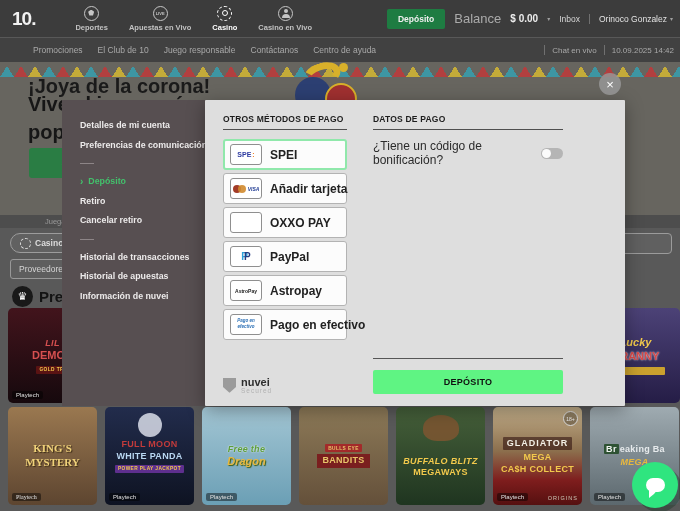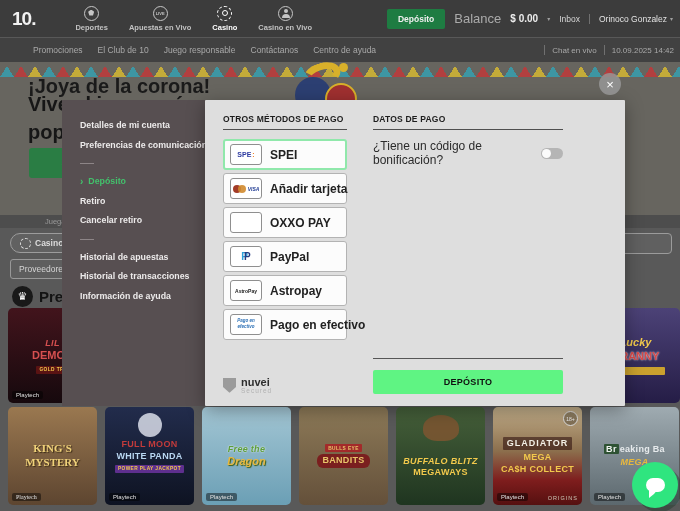--- a/index.html
+++ b/index.html
@@ -250,21 +250,21 @@
   </div>
   <div class="gtile row2 t-fullmoon">
     <span class="moon"></span>
     <span class="gx1" style="color:#c23b3b;z-index:1">FULL MOON</span>
     <span class="gx1" style="color:#b9d7f2;z-index:1">WHITE PANDA</span>
     <span class="gband" style="background:#5e2f8e;color:#f2c94c">POWER PLAY JACKPOT</span>
     <span class="prov">Playtech</span>
   </div>
   <div class="gtile row2 t-bandits">
     <span class="gband" style="background:#a32a2a;color:#e8c56a;margin:0">BULLS EYE</span>
-    <span class="gx1" style="color:#e8c56a;background:#7a1f1f;padding:1px 5px;border-radius:6px;margin-top:2px">BANDITS</span>
+    <span class="gx1" style="color:#e8c56a;background:#7a1f1f;padding:1px 5px;border-radius:0;margin-top:2px">BANDITS</span>
 
   </div>
   <div class="gtile row2 t-buffalo">
     <span class="bison"></span>
     <span class="gx1" style="color:#f2c94c;font-style:italic;z-index:1;margin-top:22px">BUFFALO BLITZ</span>
     <span class="gx1" style="color:#f2c94c;z-index:1">MEGAWAYS</span>
 
   </div>
   <div class="gtile row2 t-gladiator">
     <span class="age">18+</span>
@@ -286,23 +286,23 @@
     <div class="s-item">Detalles de mi cuenta</div>
     <div class="s-item">Preferencias de comunicación</div>
     <div class="s-div"></div>
     <div class="s-item s-active">
       <span class="s-arrow">›</span>
       <span>Depósito</span>
     </div>
     <div class="s-item">Retiro</div>
     <div class="s-item">Cancelar retiro</div>
     <div class="s-div"></div>
+    <div class="s-item">Historial de transacciones</div>
     <div class="s-item">Historial de apuestas</div>
-    <div class="s-item">Historial de transacciones</div>
-    <div class="s-item">Información de ayuda</div>
+    <div class="s-item">Información de nuvei</div>
   </aside>
 
   <div class="modal">
     <div class="m-left">
       <div class="m-h">OTROS MÉTODOS DE PAGO</div>
       <div class="pm-list">
         <div class="pm sel">
           <span class="pm-logo">
             <b style="font-size:7px;color:#2c3aa0">SPE</b>
               <b style="font-size:7px;color:#ef7d23">:</b>

